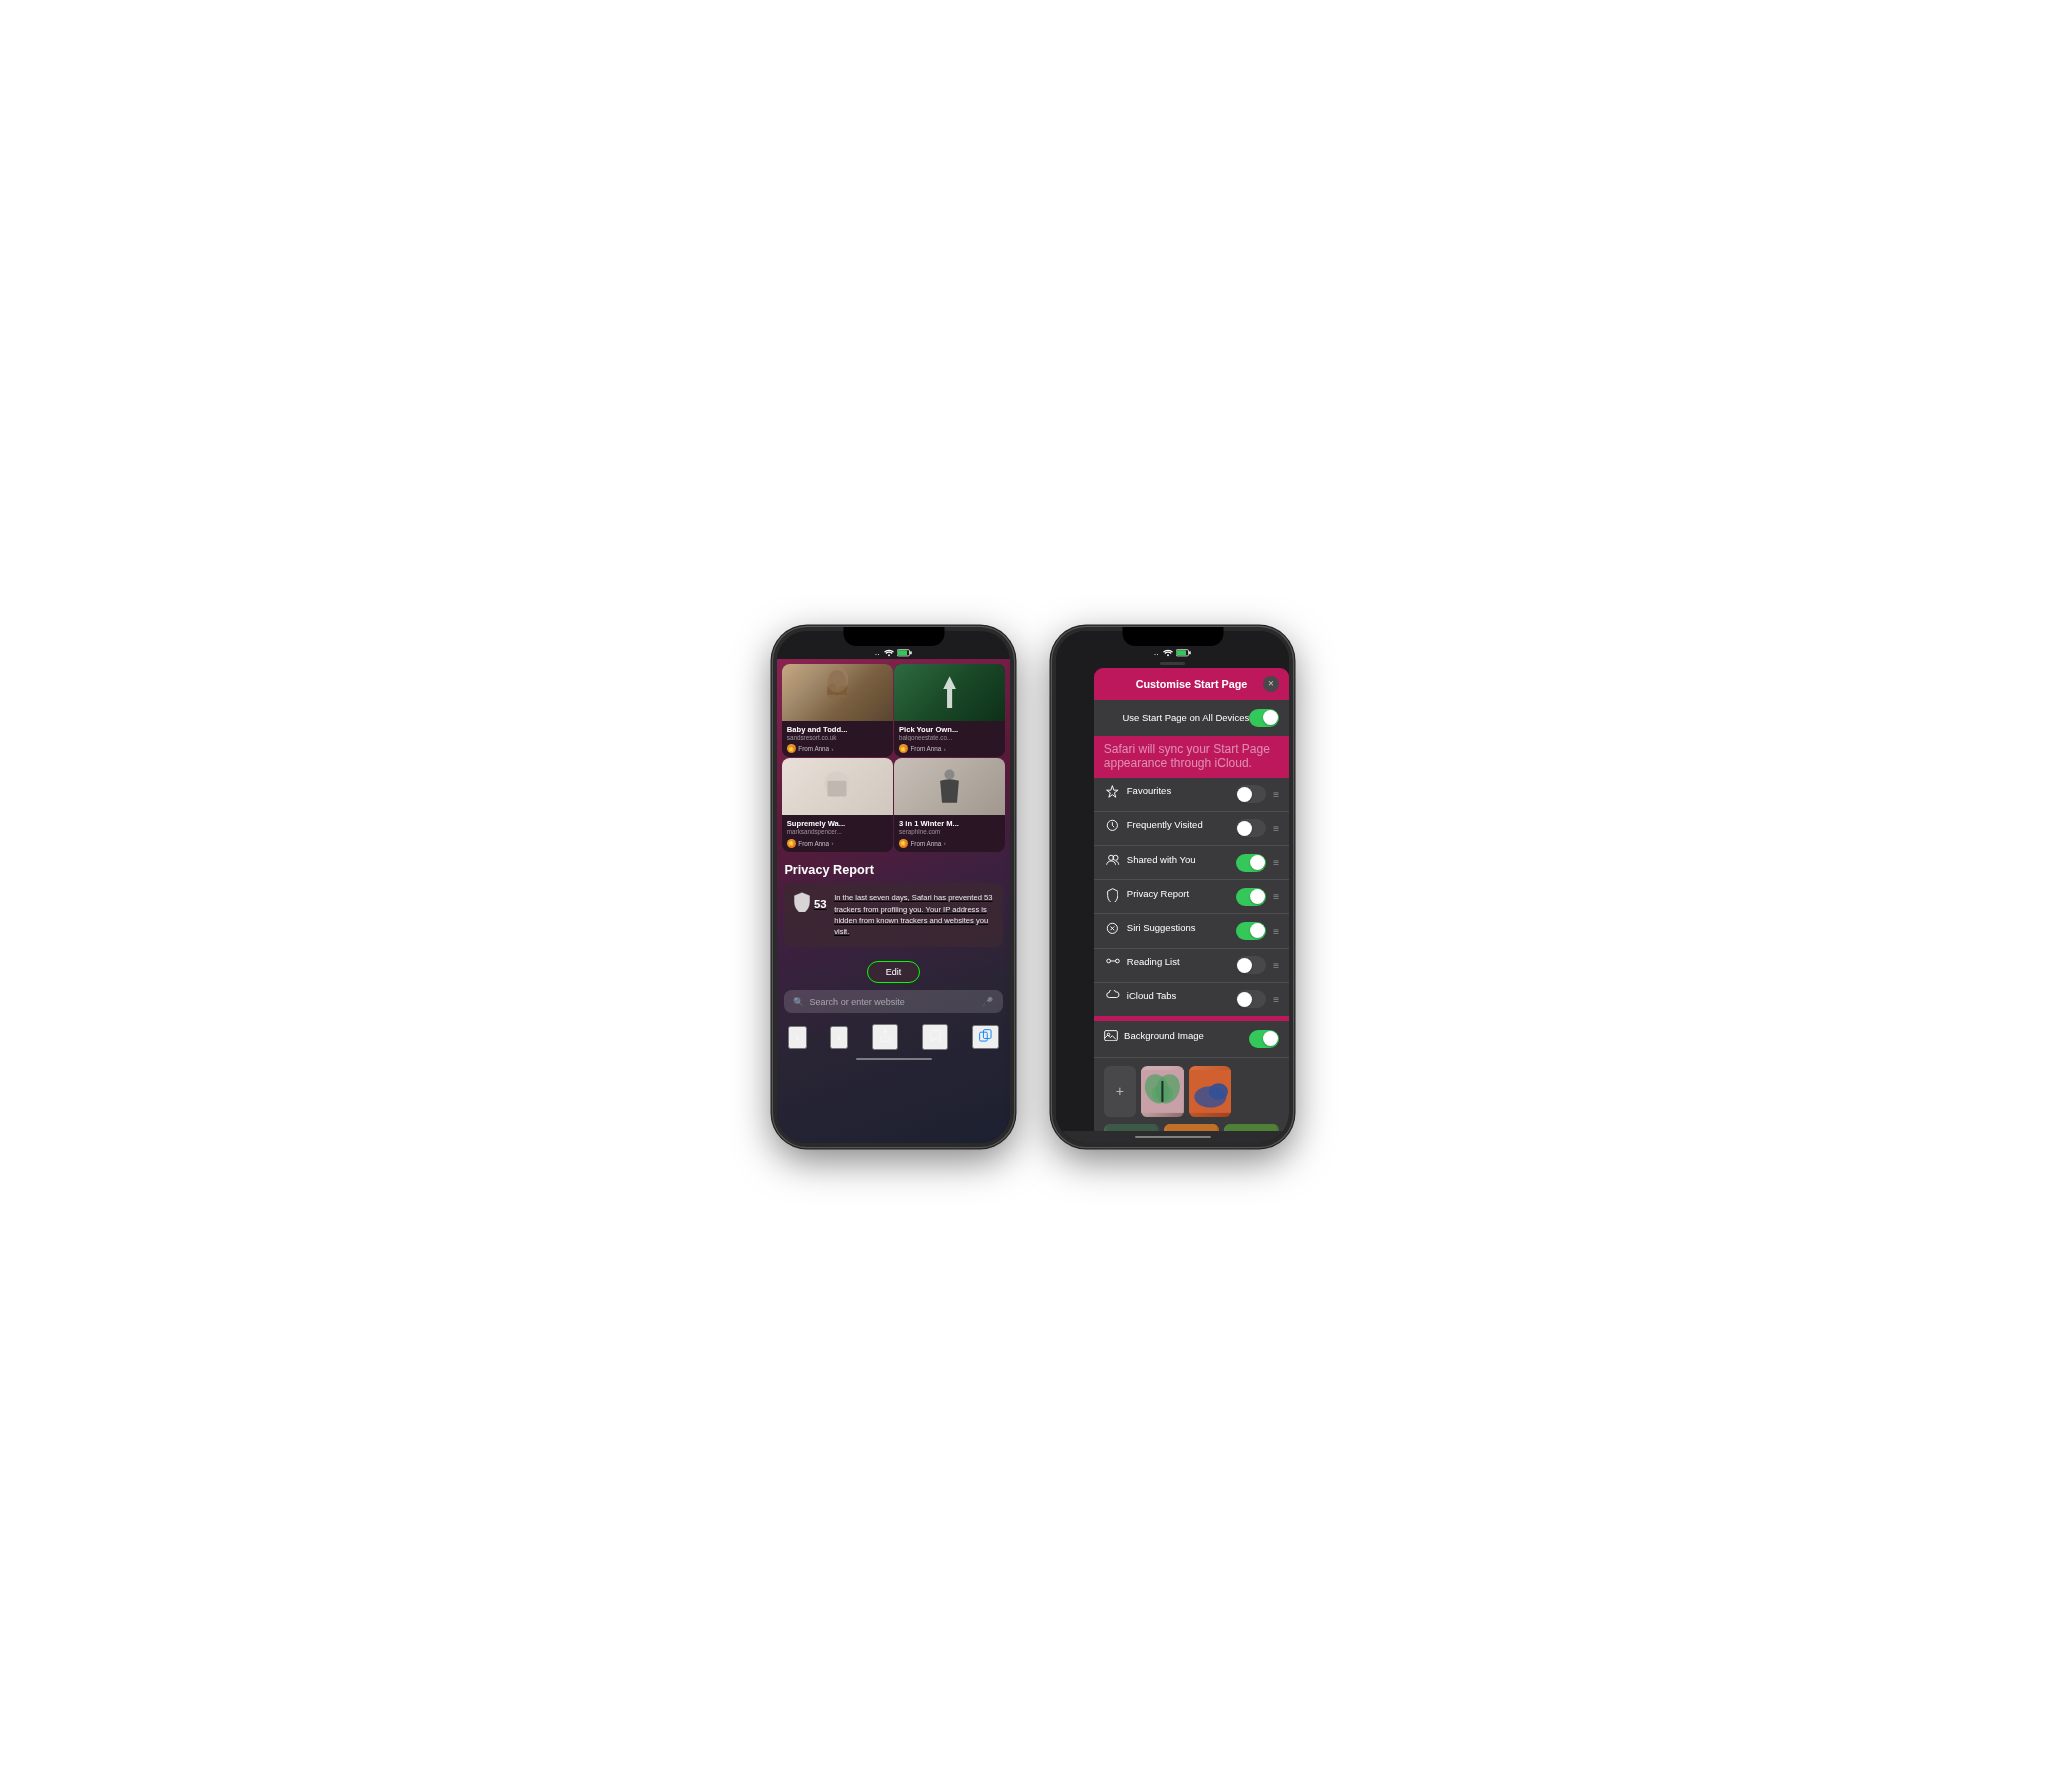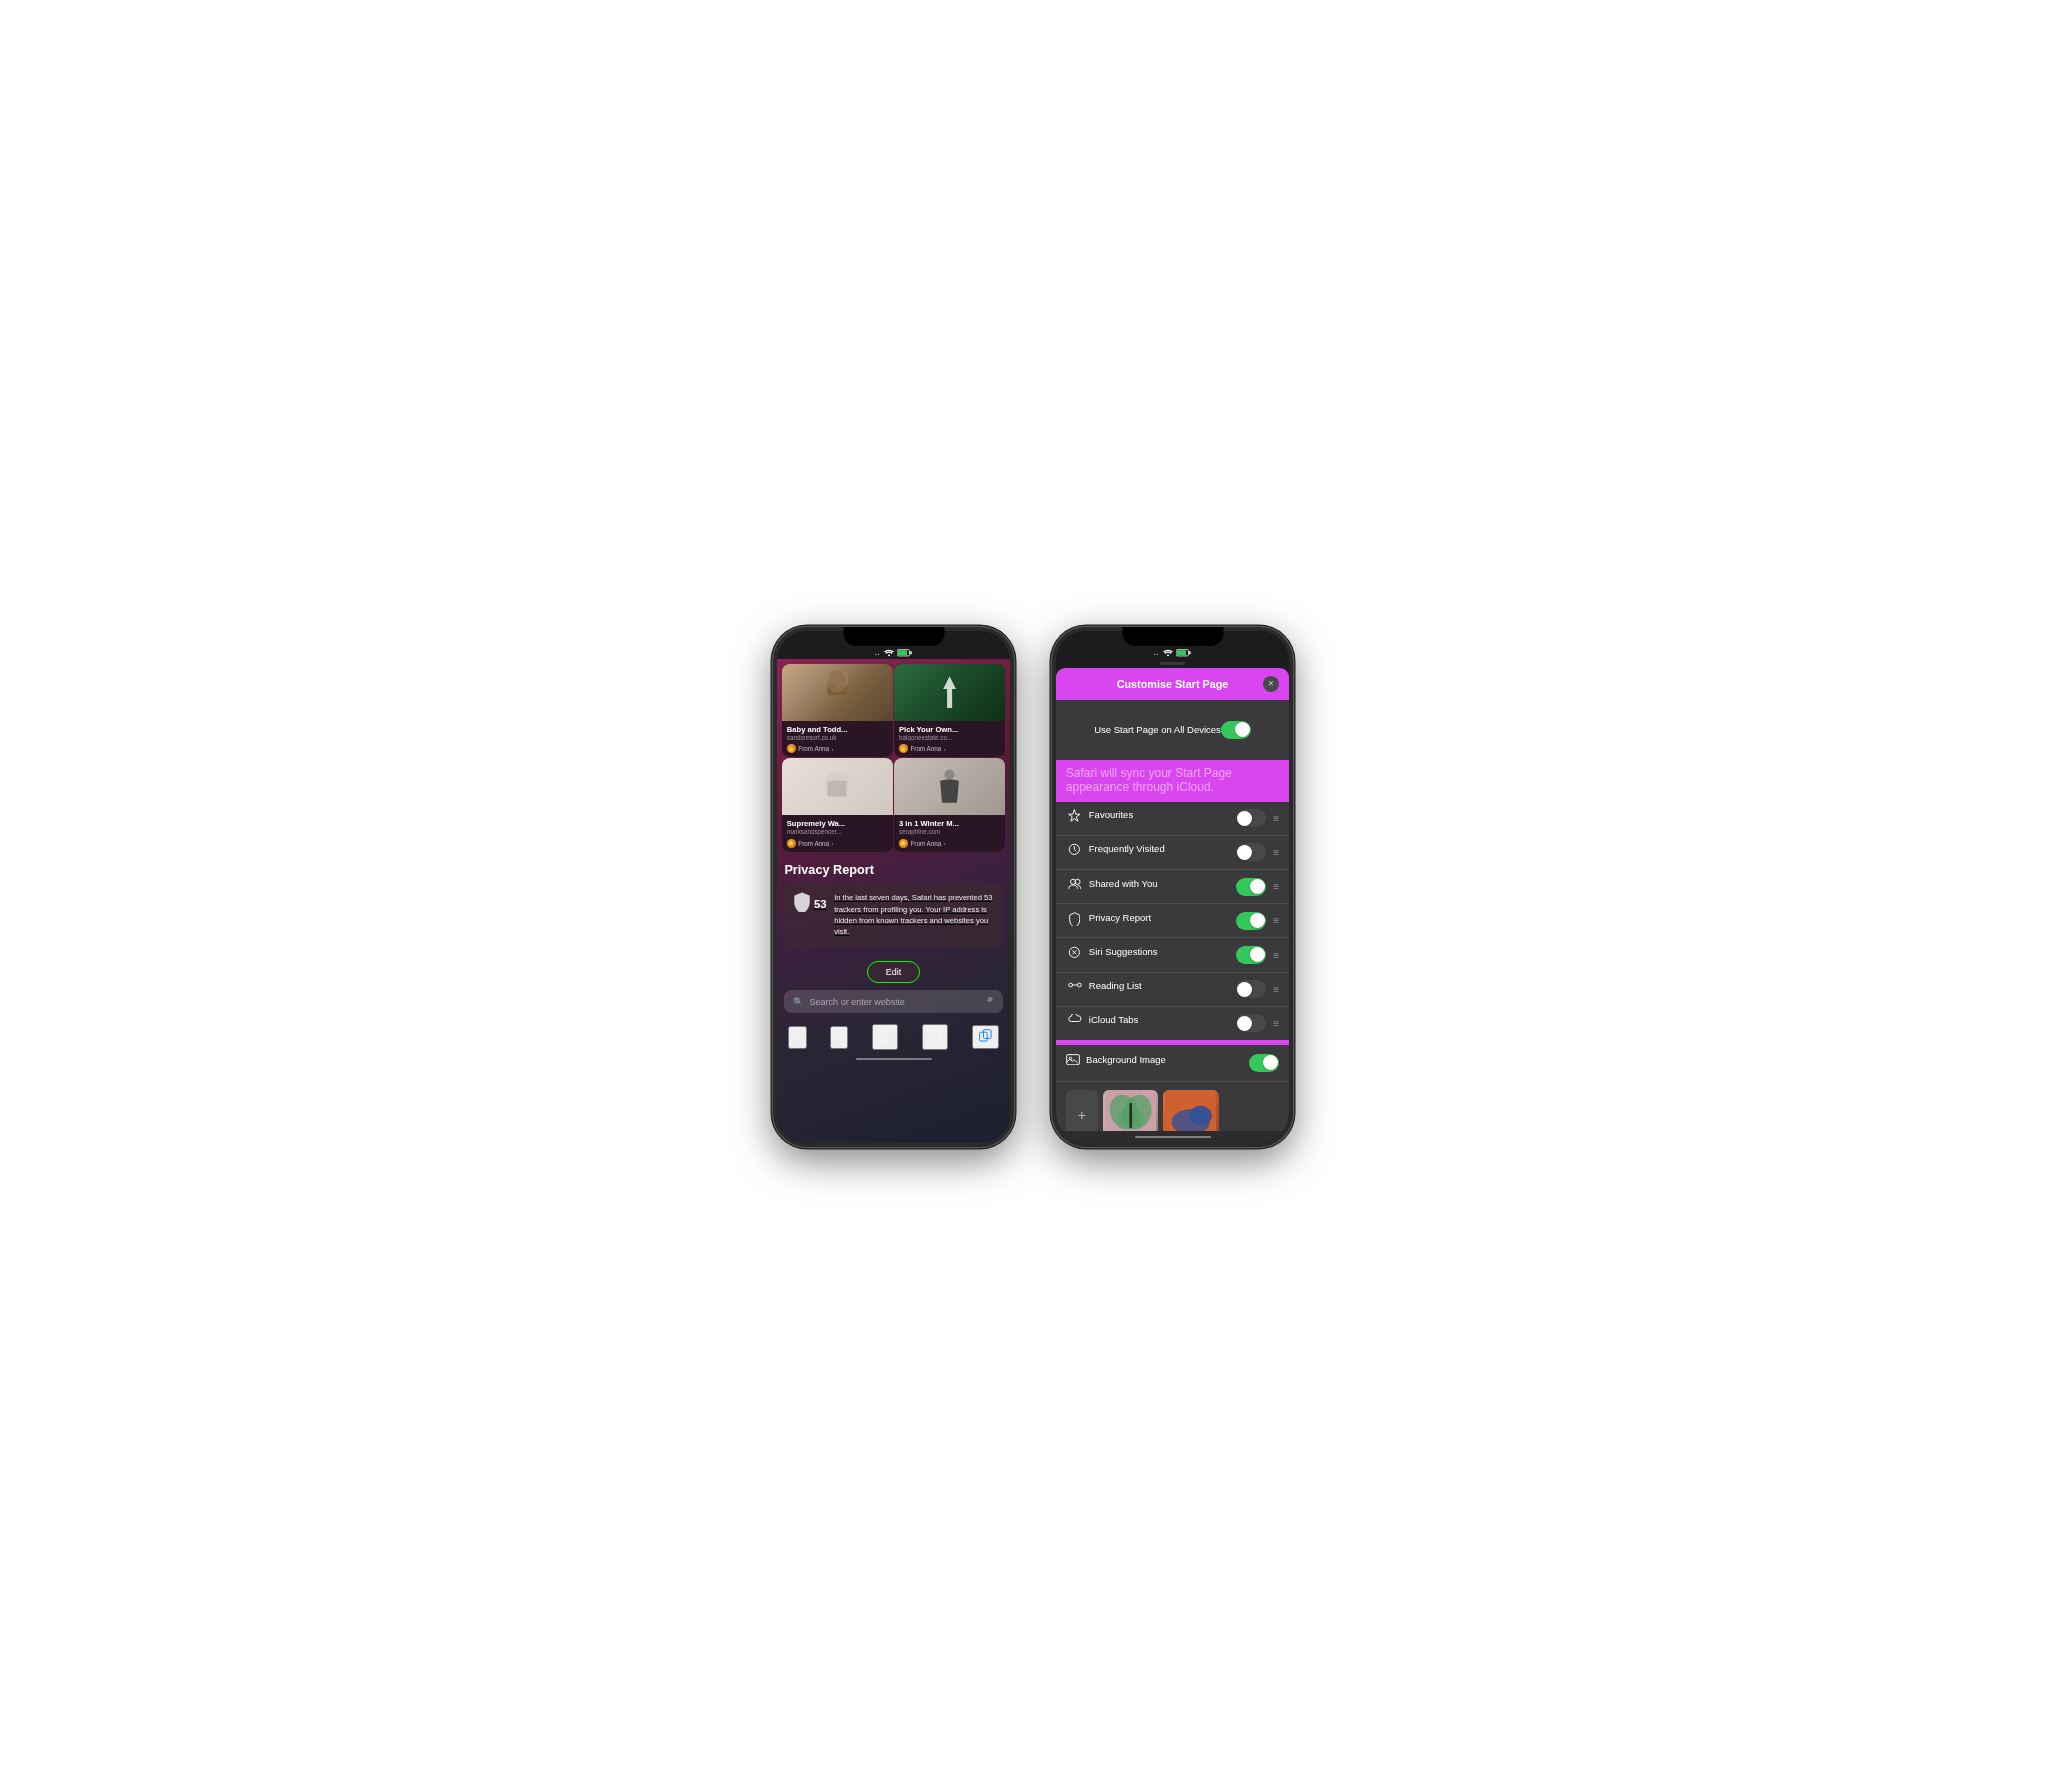--- a/index.html
+++ b/index.html
@@ -322,26 +322,27 @@
 
     
     .phone2-content {
       background: #1c1c1e;
       height: calc(100% - 28px);
       display: flex;
       flex-direction: column;
     }
 
     .customise-panel {
-      background: #d946ef;
+      background: #be185d;
       border-radius: 9px 9px 0 0;
       flex: 1;
       overflow-y: auto;
       padding: 10px 0;
       scrollbar-width: none;
+      margin-left: 38px;
     }
 
     .customise-panel::-webkit-scrollbar { display: none; }
 
     .panel-header {
       display: flex;
       align-items: center;
       justify-content: center;
       position: relative;
       padding: 0 10px 10px;
@@ -365,24 +366,24 @@
       justify-content: center;
       cursor: pointer;
       color: rgba(255,255,255,0.7);
       font-size: 7.6px;
     }
 
     
     .sync-row {
       background: #3a3a3c;
       margin: 0 0 1.3px;
-      padding: 21px 10px;
-      display: flex;
-      align-items: center;
-      justify-content: center;
+      padding: 9px 10px;
+      display: flex;
+      align-items: center;
+      justify-content: flex-end;
     }
 
     .sync-label {
       font-size: 9.5px;
       color: #fff;
       font-weight: 400;
     }
 
     .sync-subtitle {
       font-size: 12px;

